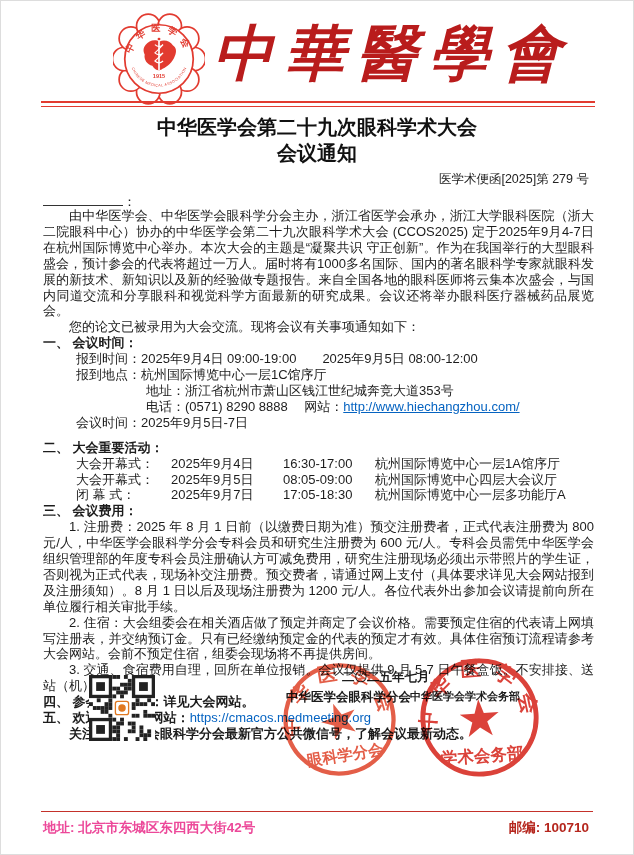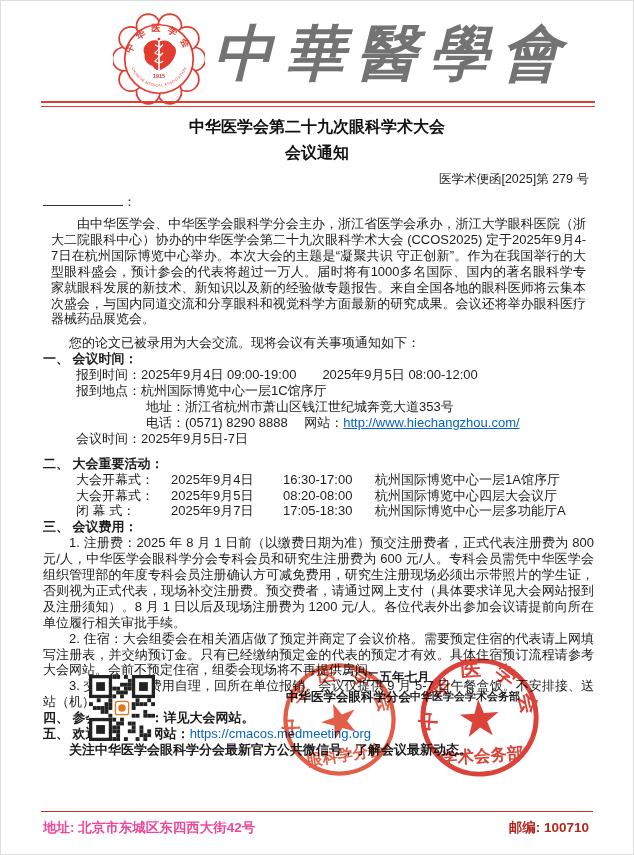--- a/index.html
+++ b/index.html
@@ -4,28 +4,28 @@
 <style>
   html,body{margin:0;padding:0;background:#e9e9e9;}
   .page{position:relative;width:632px;height:853px;margin:0 auto;background:#fff;
         border:1px solid #ddd;overflow:hidden;
         font-family:"Liberation Sans","DejaVu Sans",sans-serif;color:#1c1c1c;}
 
   
   .emblem{position:absolute;left:112px;top:12px;width:92px;height:92px;}
   .calligraphy{position:absolute;left:212px;top:22px;width:390px;
         font-family:"DejaVu Serif","Liberation Serif",serif;
-        font-size:60px;font-weight:bold;font-style:italic;color:#737373;
+        font-size:60px;font-weight:bold;font-style:italic;color:#b91c1c;
         letter-spacing:12px;white-space:nowrap;line-height:1;}
   .double-rule{position:absolute;left:40px;right:38px;top:100px;height:3px;
         border-top:2.3px solid #e23b30;border-bottom:1.3px solid #e23b30;}
 
   
   .title-block{position:absolute;left:0;right:0;top:113px;text-align:center;
-        font-weight:bold;font-size:16px;line-height:26px;color:#111;}
+        font-weight:bold;font-size:20px;line-height:26px;color:#111;}
   .ref-no{position:absolute;right:44px;top:170px;font-size:12.5px;color:#222;}
 
   
   .main{position:absolute;left:42px;top:191px;width:551px;
         font-size:13px;line-height:15.9px;text-align:justify;}
   .salutation{height:16px;}
   .blank-underline{display:inline-block;width:80px;height:13px;
         border-bottom:1.2px solid #333;vertical-align:baseline;}
   .indent{text-indent:2em;}
   .sec-heading{font-weight:bold;}
@@ -101,21 +101,21 @@
   <div class="title-block">
     <div>中华医学会第二十九次眼科学术大会</div>
     <div>会议通知</div>
   </div>
   <div class="ref-no">医学术便函[2025]第 279 号</div>
 
   <div class="main">
 
     <div class="salutation"><span class="blank-underline"></span><span>：</span></div>
 
-    <p class="indent" style="margin:8px">由中华医学会、中华医学会眼科学分会主办，浙江省医学会承办，浙江大学眼科医院（浙大二院眼科中心）协办的中华医学会第二十九次眼科学术大会 (CCOS2025) 定于2025年9月4-7日在杭州国际博览中心举办。本次大会的主题是“凝聚共识 守正创新”。作为在我国举行的大型眼科盛会，预计参会的代表将超过一万人。届时将有1000多名国际、国内的著名眼科学专家就眼科发展的新技术、新知识以及新的经验做专题报告。来自全国各地的眼科医师将云集本次盛会，与国内同道交流和分享眼科和视觉科学方面最新的研究成果。会议还将举办眼科医疗器械药品展览会。</p>
+    <p class="indent" style="margin:0">由中华医学会、中华医学会眼科学分会主办，浙江省医学会承办，浙江大学眼科医院（浙大二院眼科中心）协办的中华医学会第二十九次眼科学术大会 (CCOS2025) 定于2025年9月4-7日在杭州国际博览中心举办。本次大会的主题是“凝聚共识 守正创新”。作为在我国举行的大型眼科盛会，预计参会的代表将超过一万人。届时将有1000多名国际、国内的著名眼科学专家就眼科发展的新技术、新知识以及新的经验做专题报告。来自全国各地的眼科医师将云集本次盛会，与国内同道交流和分享眼科和视觉科学方面最新的研究成果。会议还将举办眼科医疗器械药品展览会。</p>
     <p class="indent" style="margin:0">您的论文已被录用为大会交流。现将会议有关事项通知如下：</p>
 
     <div class="sec-heading">一、 会议时间：</div>
     <div class="lv2">报到时间：2025年9月4日  09:00-19:00　　2025年9月5日  08:00-12:00</div>
     <div class="lv2">报到地点：杭州国际博览中心一层1C馆序厅</div>
     <div class="lv3">地址：浙江省杭州市萧山区钱江世纪城奔竞大道353号</div>
     <div class="lv3"><span>电话：(0571) 8290 8888　 网站：</span><a class="doc-link ul" href="#">http://www.hiechangzhou.com/</a></div>
     <div class="lv2">会议时间：2025年9月5日-7日</div>
 
     <div class="gap"></div>
@@ -123,21 +123,21 @@
     <div class="sec-heading">二、 大会重要活动：</div>
     <div class="srow">
       <span class="c-label">大会开幕式：</span>
       <span class="c-date">2025年9月4日</span>
       <span class="c-time">16:30-17:00</span>
       <span class="c-place">杭州国际博览中心一层1A馆序厅</span>
     </div>
     <div class="srow">
       <span class="c-label">大会开幕式：</span>
       <span class="c-date">2025年9月5日</span>
-      <span class="c-time">08:20-08:00</span>
+      <span class="c-time">08:05-09:00</span>
       <span class="c-place">杭州国际博览中心四层大会议厅</span>
     </div>
     <div class="srow">
       <span class="c-label">闭 幕 式：</span>
       <span class="c-date">2025年9月7日</span>
       <span class="c-time">17:05-18:30</span>
       <span class="c-place">杭州国际博览中心一层多功能厅A</span>
     </div>
 
     <div class="sec-heading">三、 会议费用：</div>

